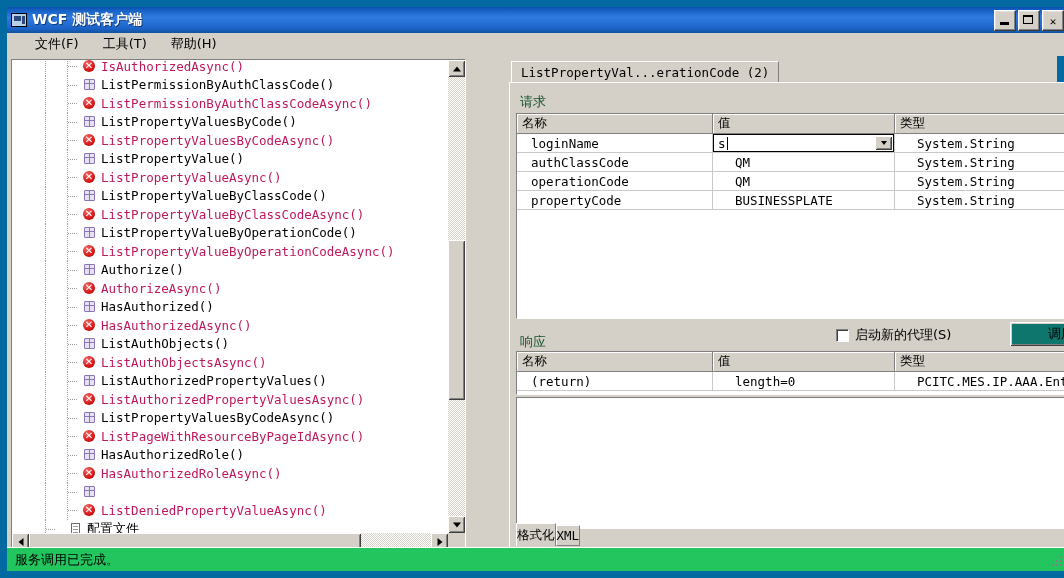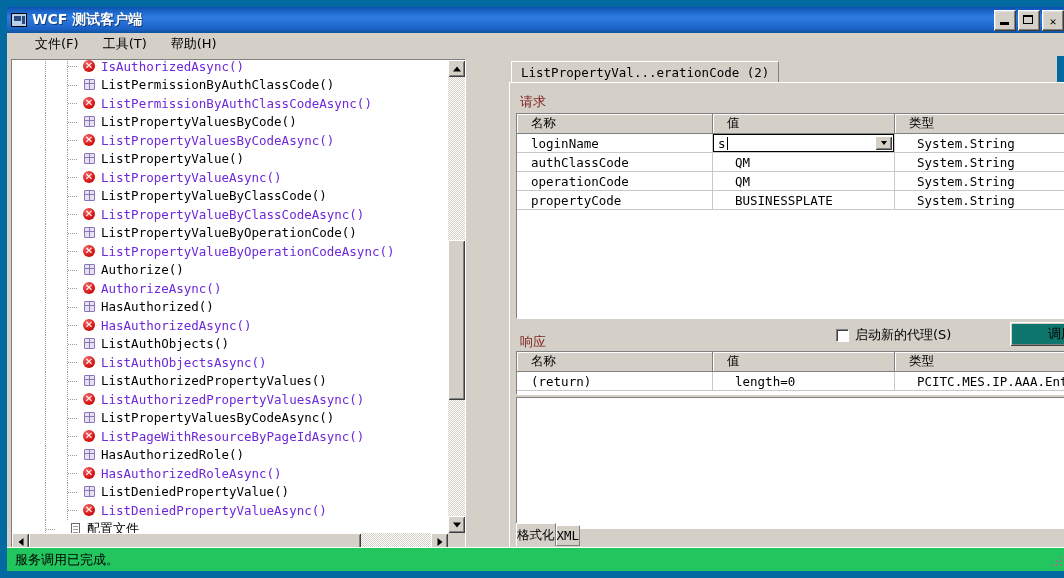--- a/index.html
+++ b/index.html
@@ -51,21 +51,21 @@
     background:#fff;
     border-top:1px solid #808080;border-left:1px solid #808080;
     border-right:1px solid #fff;border-bottom:1px solid #fff;
     box-sizing:border-box;}
   .tree-inner{position:absolute;left:0;top:0;right:17px;bottom:17px;overflow:hidden;background:#fff;}
   .tree-list{position:absolute;left:0;top:0;width:100%;}
   .tnode{height:18.5px;display:flex;align-items:center;white-space:nowrap;
     font-family:"DejaVu Sans Mono","Liberation Mono",monospace;font-size:12.5px;}
   .tnode .lbl{padding-left:4px;}
   .tnode.sync .lbl{color:#000;}
-  .tnode.async .lbl{color:#6d28d9;}
+  .tnode.async .lbl{color:#be185d;}
   .guide{width:33px;height:18.5px;flex:0 0 33px;}
   .vline{width:22px;height:18.5px;flex:0 0 22px;position:relative;}
   .vline:before{content:"";position:absolute;left:0;top:0;width:1px;height:100%;
     background-image:linear-gradient(to bottom,#9a9a9a 1px,transparent 1px);
     background-size:1px 2px;}
   .elbow{width:14px;height:18.5px;flex:0 0 14px;position:relative;}
   .elbow:before{content:"";position:absolute;left:0;top:0;width:1px;height:100%;
     background-image:linear-gradient(to bottom,#9a9a9a 1px,transparent 1px);
     background-size:1px 2px;}
   .elbow:after{content:"";position:absolute;left:1px;top:9px;width:9px;height:1px;
@@ -131,30 +131,30 @@
   .tabarrows{position:absolute;right:1px;top:3px;display:flex;}
   .tab-ar{width:17px;height:17px;position:relative;background:#d4d0c8;
     box-shadow:inset 1px 1px 0 #fff, inset -1px -1px 0 #404040, inset 2px 2px 0 #d4d0c8, inset -2px -2px 0 #808080;}
 
   .panel-body{position:absolute;left:0;top:23px;width:590px;height:469px;
     background:#d4d0c8;
     border-top:1px solid #fff;border-left:1px solid #fff;
     border-right:1px solid #808080;border-bottom:1px solid #808080;box-sizing:border-box;}
 
   .sect-label{position:absolute;font-size:13px;
-    font-family:"DejaVu Sans","Liberation Sans",sans-serif;color:#7f1d1d;}
+    font-family:"DejaVu Sans","Liberation Sans",sans-serif;color:#14532d;}
 
   .grid{position:absolute;background:#fff;
     border-top:1px solid #808080;border-left:1px solid #808080;
     border-right:1px solid #fff;border-bottom:1px solid #fff;box-sizing:border-box;}
   .ghead{display:flex;height:20px;background:#d4d0c8;}
   .gh{height:20px;box-sizing:border-box;
     border-right:1px solid #808080;border-bottom:1px solid #808080;
     box-shadow:inset 1px 1px 0 #fff;
-    display:flex;align-items:center;padding-left:14px;font-size:12.5px;
+    display:flex;align-items:center;padding-left:5px;font-size:12.5px;
     font-family:"DejaVu Sans","Liberation Sans",sans-serif;}
   .grow{display:flex;height:19px;}
   .gc{height:19px;box-sizing:border-box;border-right:1px solid #c8c8c8;border-bottom:1px solid #c8c8c8;
     display:flex;align-items:center;padding-left:22px;font-size:12.5px;
     font-family:"DejaVu Sans Mono","Liberation Mono",monospace;overflow:hidden;white-space:nowrap;}
   .gc.name{padding-left:14px;}
   .combo-cell{position:relative;padding-left:0!important;}
   .combo-inner{position:absolute;left:0;top:0;right:0;bottom:0;background:#fff;
     border:1px solid #000;box-sizing:border-box;display:flex;align-items:center;}
   .combo-text{padding-left:4px;font-family:"DejaVu Sans Mono","Liberation Mono",monospace;font-size:12.5px;}
@@ -433,21 +433,20 @@
               </span>
               <span class="lbl">HasAuthorizedRoleAsync()</span>
             </div>
             <div class="tnode sync">
               <span class="guide"></span>
               <span class="vline"></span>
               <span class="elbow"></span>
               <span class="ico ico-cube">
                 <i class="cube-v"></i>
               </span>
-              <span class="lbl">ListDeniedPropertyValue()</span>
             </div>
             <div class="tnode async">
               <span class="guide"></span>
               <span class="vline"></span>
               <span class="elbow"></span>
               <span class="ico ico-x">
                 <em>✕</em>
               </span>
               <span class="lbl">ListDeniedPropertyValueAsync()</span>
             </div>

